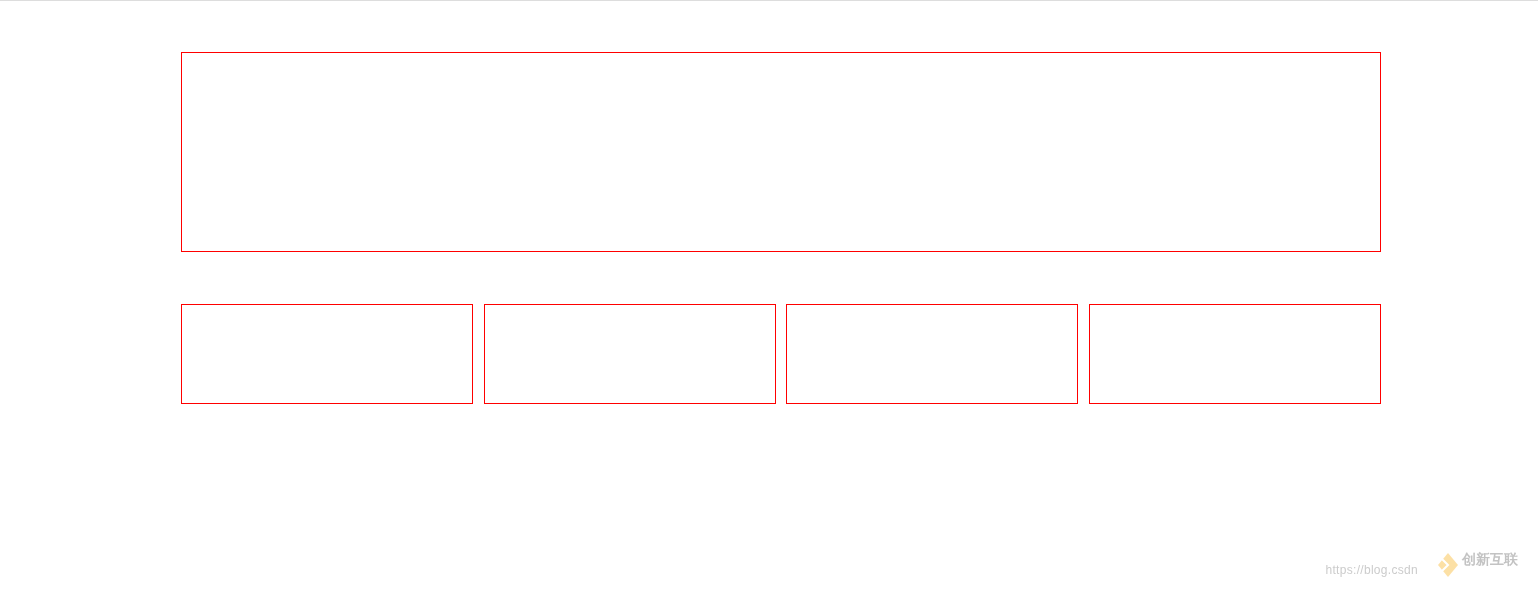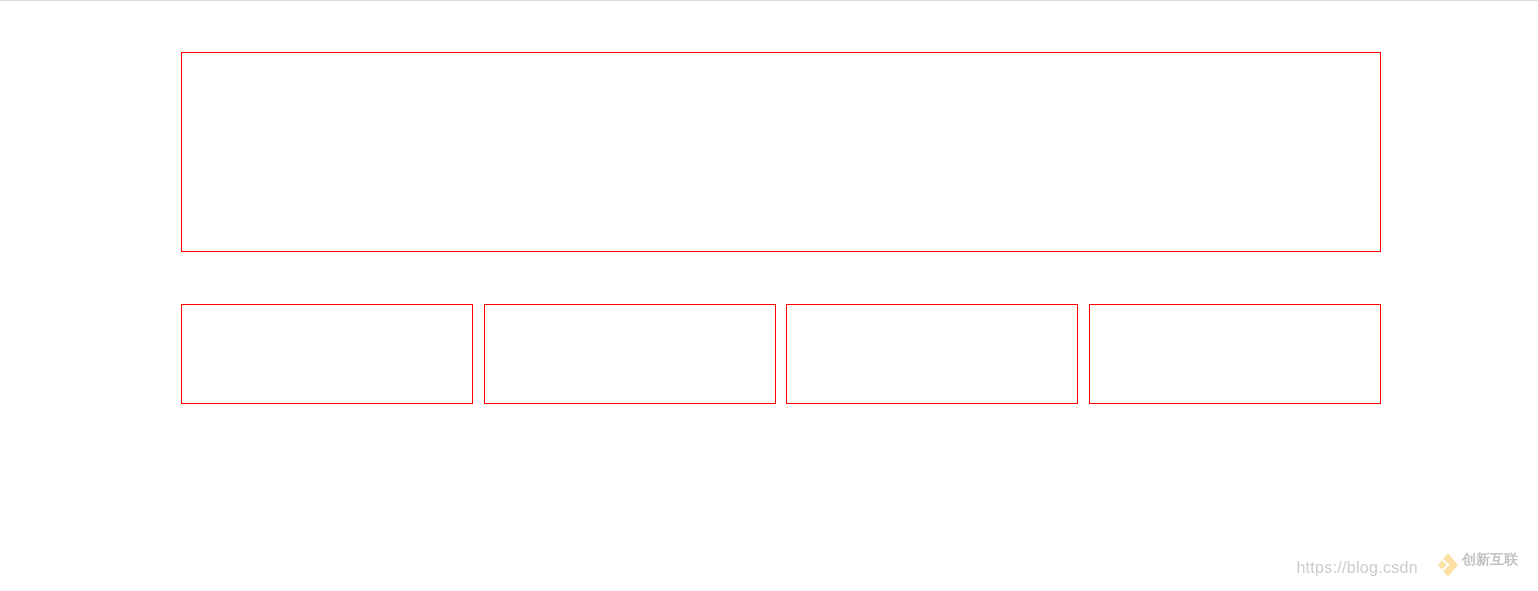--- a/index.html
+++ b/index.html
@@ -76,21 +76,21 @@
     .watermark-text-cn {
       font-size: 14px;
       color: #888888;
       font-weight: bold;
     }
     
     .watermark-url {
       position: absolute;
       bottom: 14px;
       right: 120px;
-      font-size: 16px;
+      font-size: 12px;
       color: #cccccc;
       letter-spacing: 0.3px;
     }
   </style>
 </head>
 <body>
 
 <div class="top-border"></div>
 
 <div class="container">

